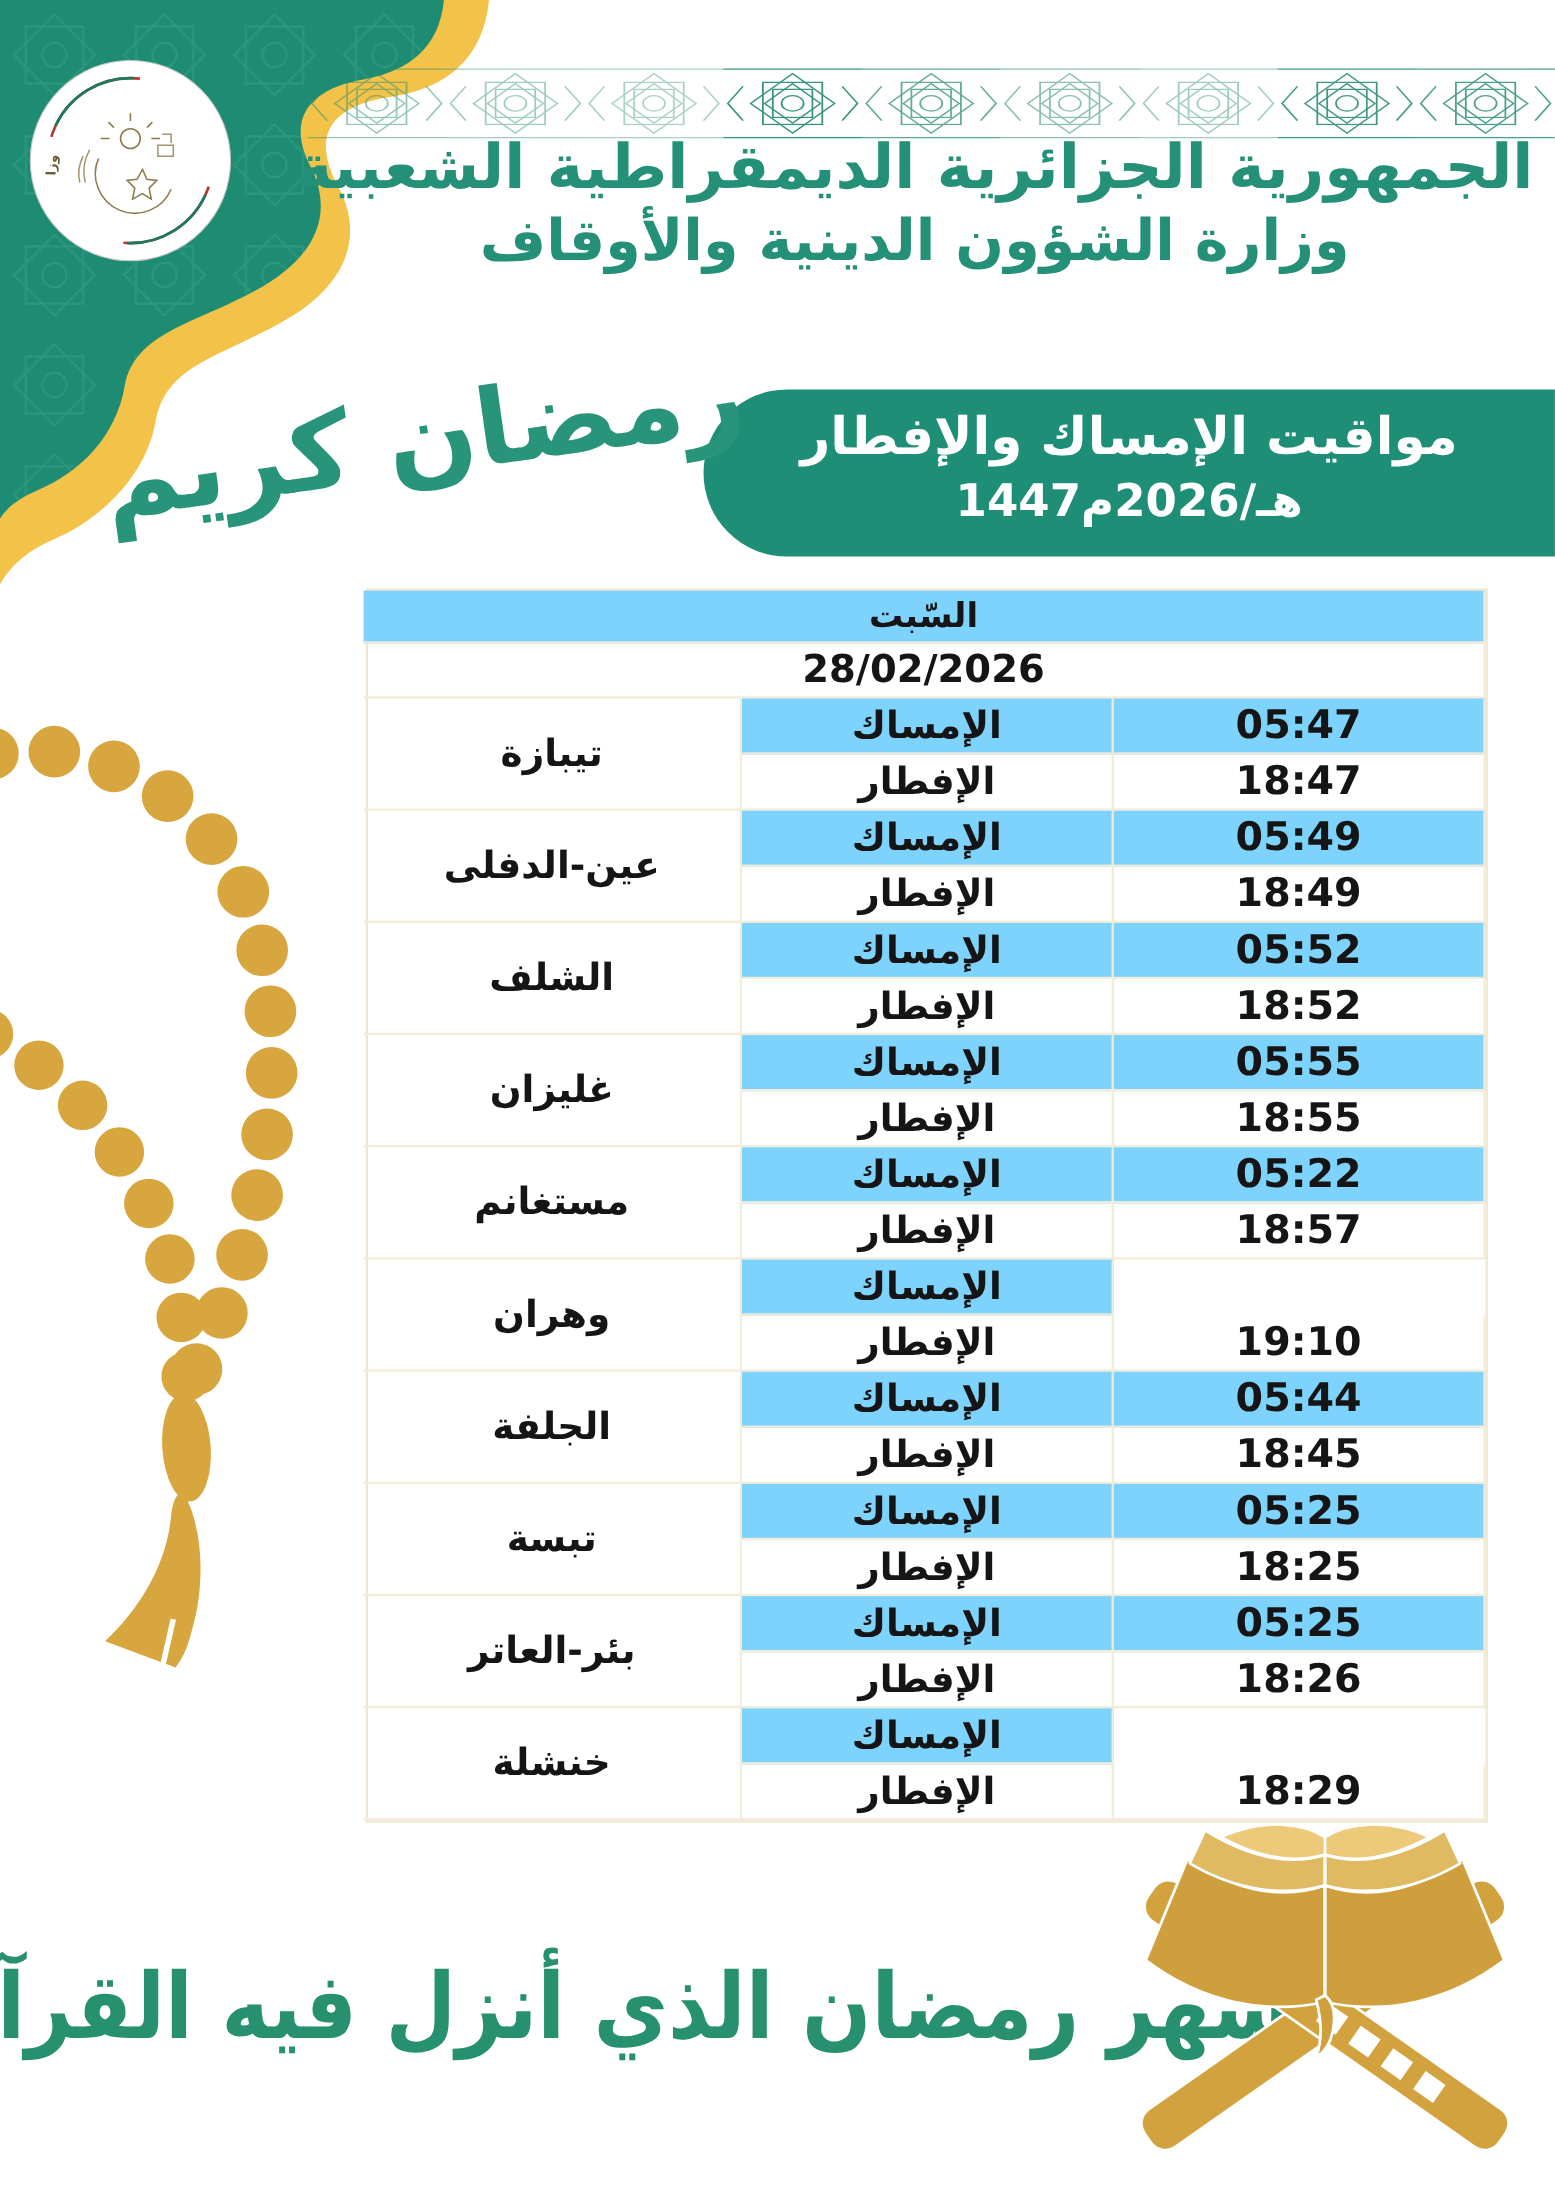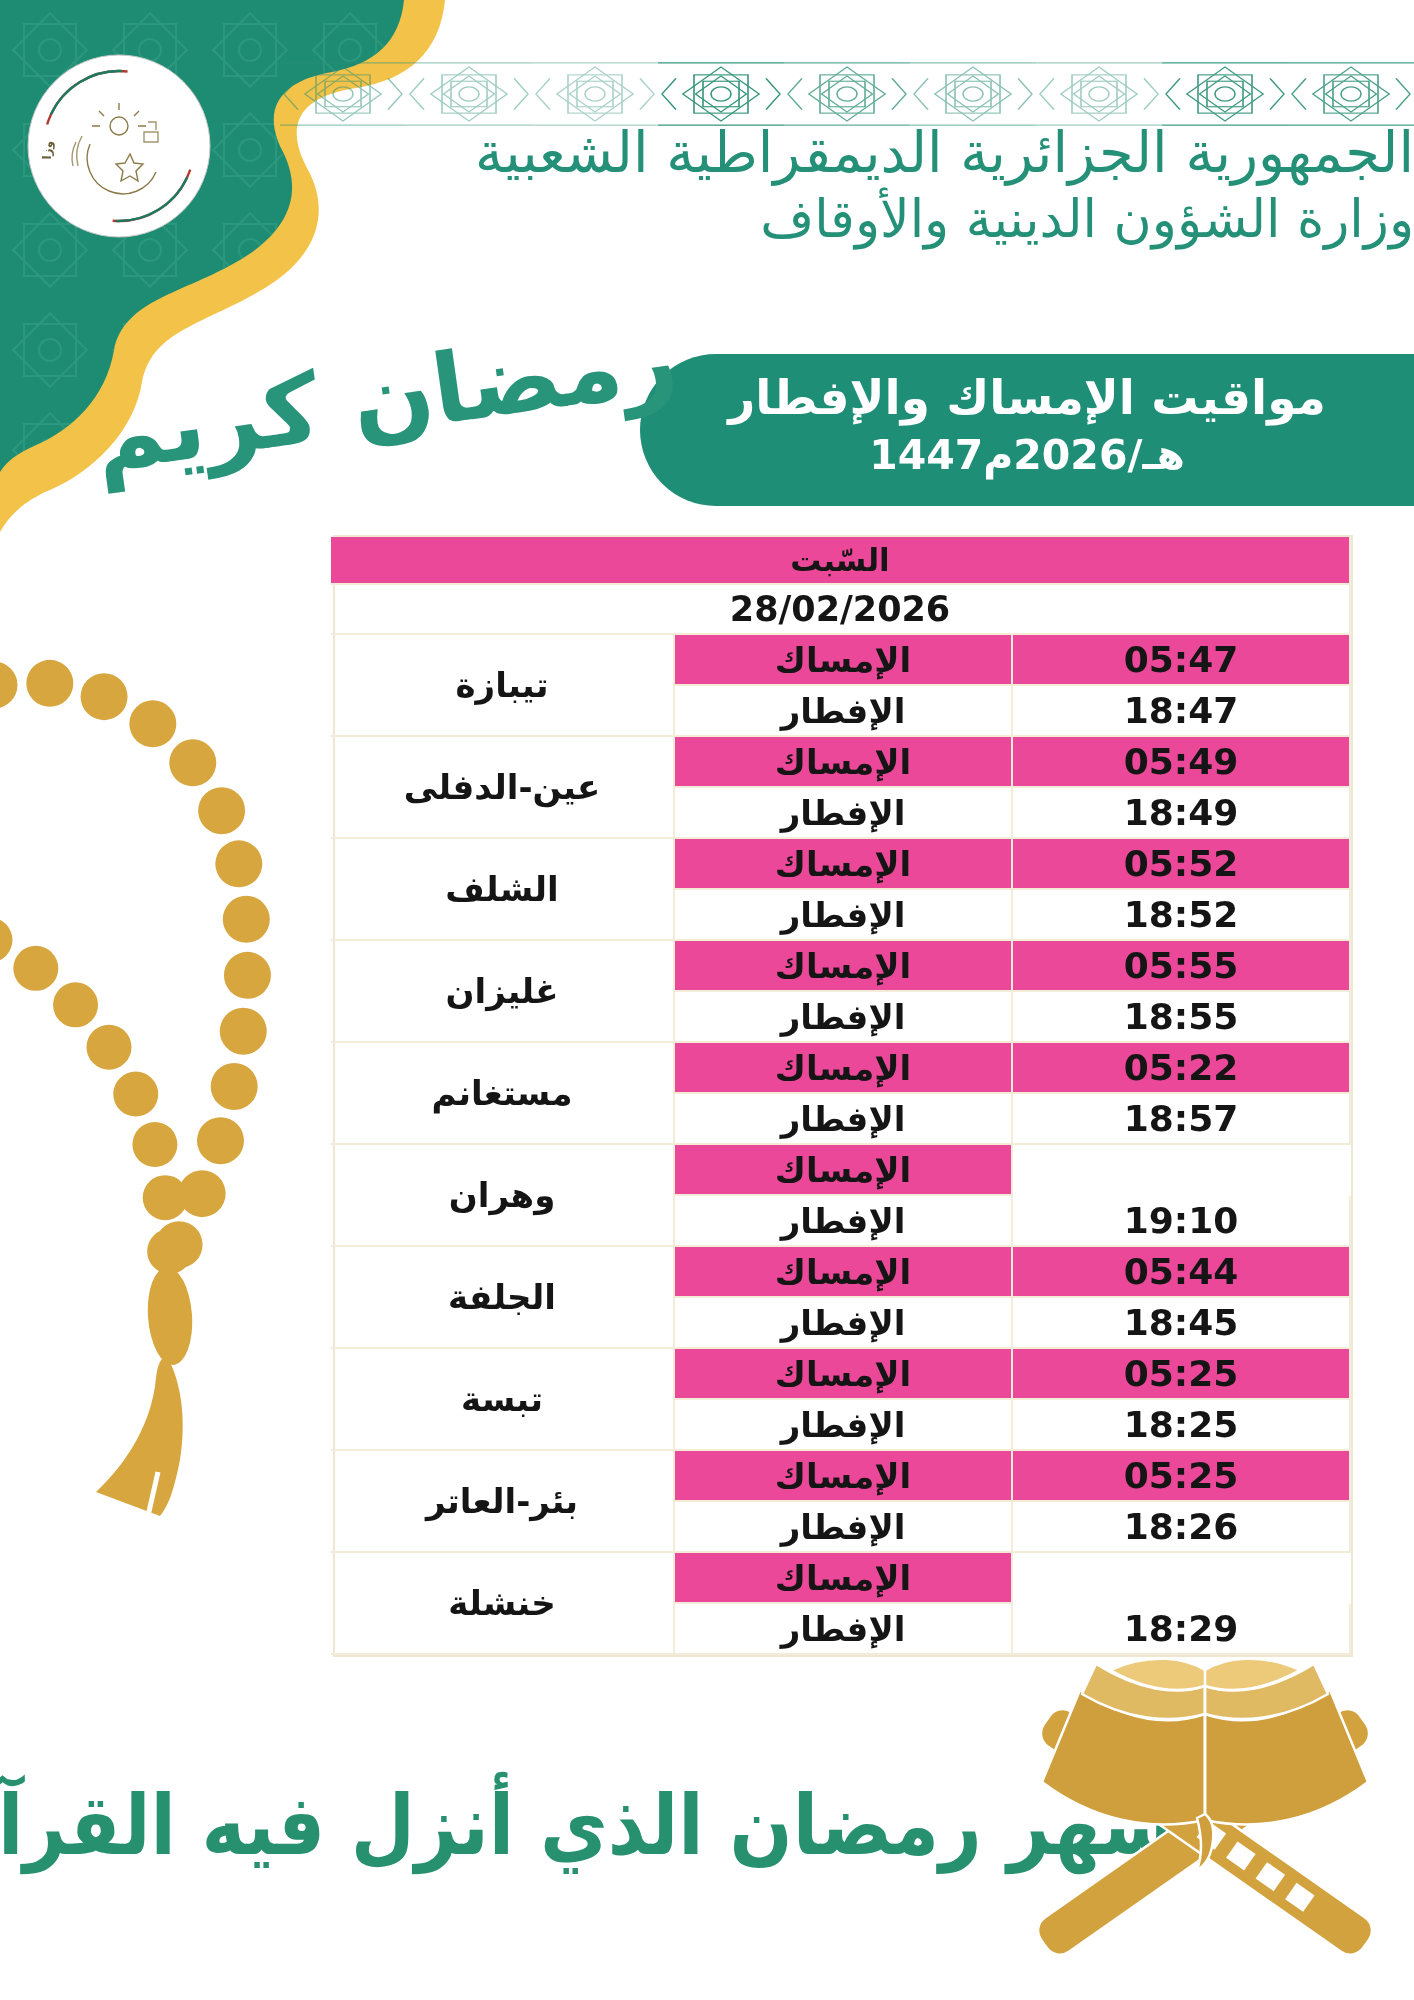--- a/index.html
+++ b/index.html
@@ -1,38 +1,38 @@
 <!DOCTYPE html>
 <html lang="ar"><head>
 <meta charset="utf-8">
 <style>
   html,body{margin:0;padding:0;}
   body{background:#e9e9e9;font-family:"DejaVu Sans",sans-serif;}
   .page{position:relative;width:1414px;height:2000px;background:#ffffff;overflow:hidden;margin:0 auto;}
   .abs{position:absolute;}
   
-  .titles{left:250px;top:118px;width:1164px;color:#259078;font-weight:normal;}
+  .titles{left:250px;top:118px;width:1164px;text-align:center;color:#259078;font-weight:bold;}
   .titles .l1{font-size:56px;line-height:1.25;}
   .titles .l2{font-size:52px;line-height:1.2;}
   
   .banner{left:640px;top:354px;width:774px;height:152px;background:#1f8e77;
           border-radius:78px 0 0 78px;color:#ffffff;text-align:center;}
   .banner .bt{font-size:47px;font-weight:bold;margin-top:16px;}
   .banner .by{font-size:41px;font-weight:bold;margin-top:6px;}
   
   .ramadan{left:95px;top:288px;width:580px;height:220px;display:flex;align-items:center;justify-content:center;
            color:#28947a;font-size:96px;font-weight:bold;transform:rotate(-8deg);white-space:nowrap;}
   
   .timetable{left:333px;top:535px;width:1020px;display:grid;
              grid-template-columns:338px 338px 344px;
              grid-template-rows:48px 50px repeat(20,51px);
              border:2px solid #efe7d2;box-sizing:border-box;background:#ffffff;}
   .cell{display:flex;align-items:center;justify-content:center;border-bottom:2px solid #f3ecd9;
         border-right:2px solid #f3ecd9;color:#151515;font-weight:bold;box-sizing:border-box;}
-  .cream{background:#ec4899;}
+  .cream{background:#7dd3fc;}
   .c-day{grid-column:1 / span 3;font-size:31px;}
   .c-date{grid-column:1 / span 3;font-size:35px;}
   .c-time{font-size:36px;}
   .c-label{font-size:34px;}
   .c-city{font-size:34px;}
   
   .verse{left:25px;top:1705px;width:1060px;height:240px;display:flex;align-items:center;justify-content:center;
          color:#27906f;font-size:74px;font-weight:bold;white-space:nowrap;transform:scaleY(1.12);}
 </style>
 </head>

